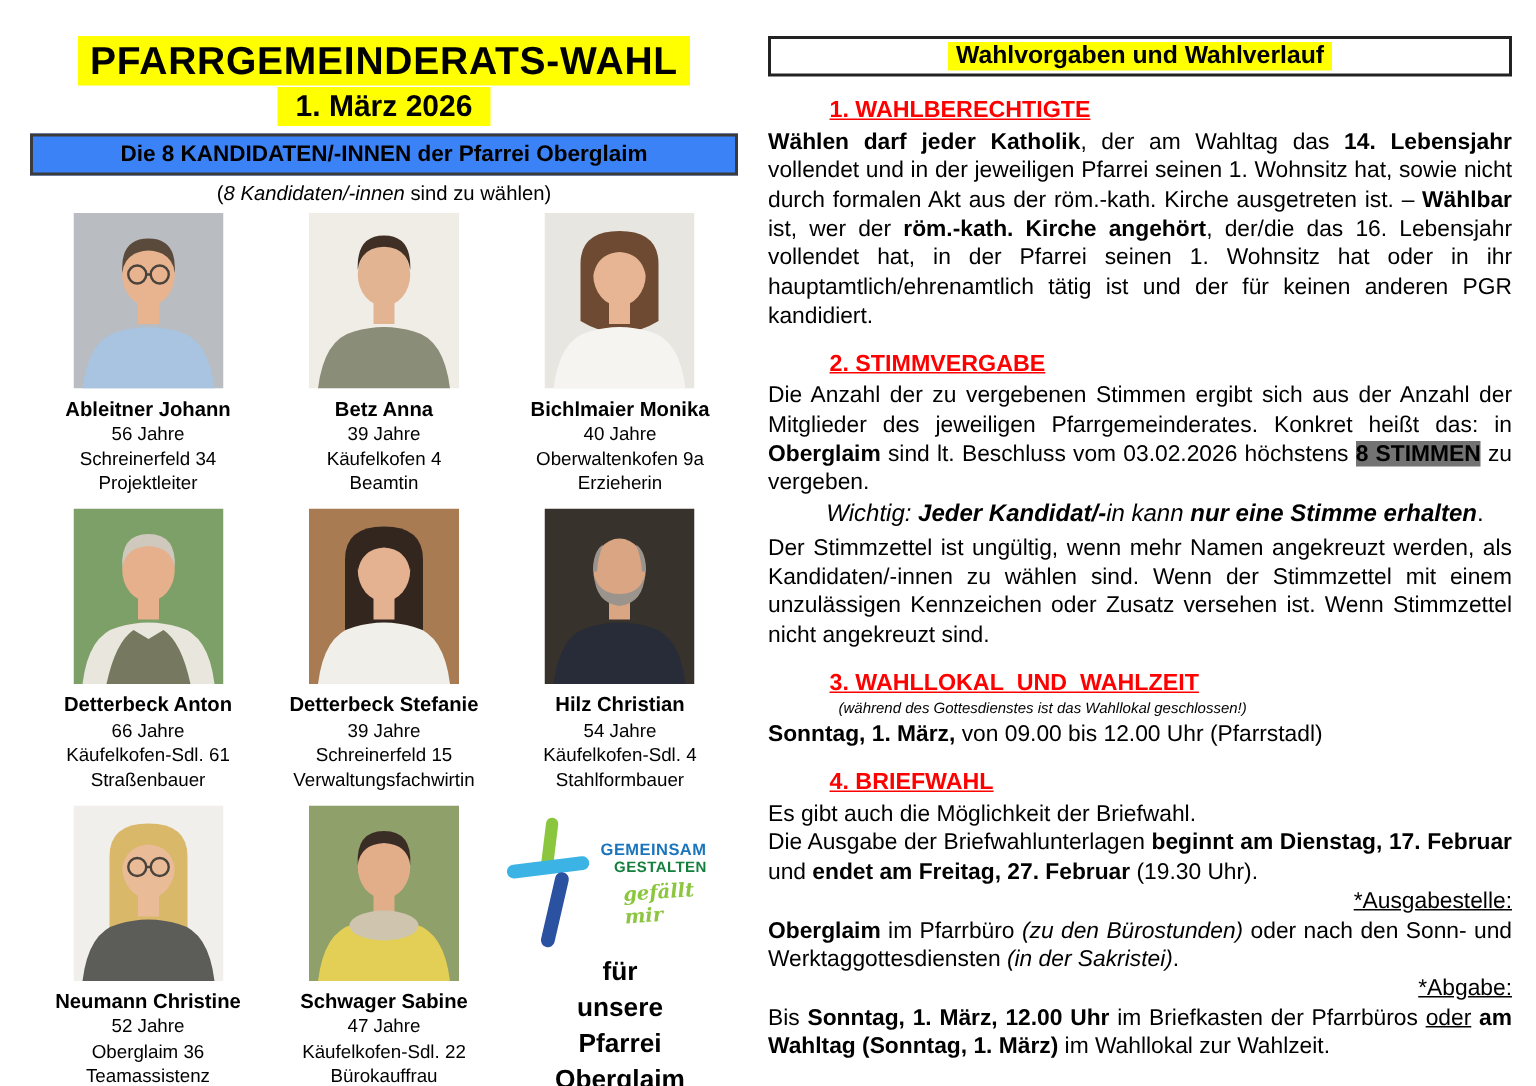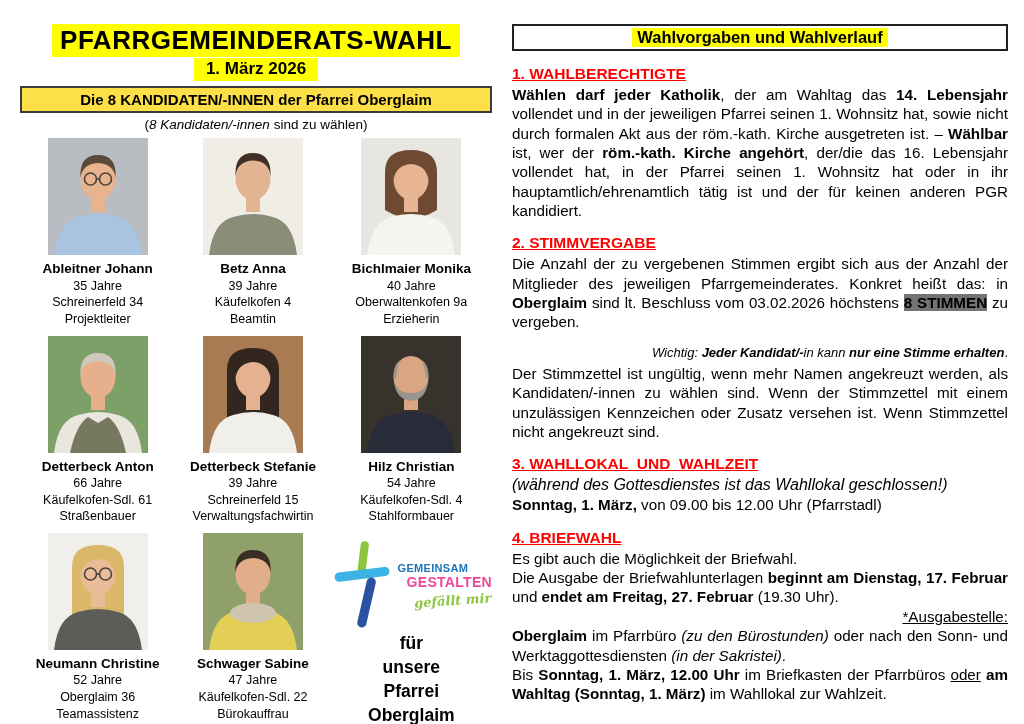--- a/index.html
+++ b/index.html
@@ -4,51 +4,51 @@
 <style>
   html,body{margin:0;padding:0;background:#fff;}
   .page{position:relative;width:1024px;height:724px;background:#ffffff;
         font-family:"Liberation Sans",sans-serif;color:#000;overflow:hidden;}
 
   
   .left-col{position:absolute;left:20px;top:24px;width:472px;text-align:center;}
   .hl-title{display:inline-block;background:#ffff00;color:#000;font-weight:bold;
             font-size:26px;letter-spacing:.5px;line-height:1.2;padding:1px 8px;}
   .hl-date{display:inline-block;background:#ffff00;color:#000;font-weight:bold;
-           font-size:17px;line-height:1.2;padding:1px 12px;margin-top:1px;}
-  .cand-bar{margin-top:5px;border:2px solid #3b3b3b;background:#fde047;
+           font-size:20px;line-height:1.2;padding:1px 12px;margin-top:1px;}
+  .cand-bar{margin-top:5px;border:2px solid #3b3b3b;background:#3b82f6;
             font-weight:bold;font-size:15px;line-height:1.3;padding:2px 0;color:#000;}
   .cand-note{font-size:13.5px;margin-top:4px;}
   .cand-grid{display:grid;grid-template-columns:repeat(3,1fr);margin-top:6px;row-gap:8px;}
   .cand-cell{text-align:center;}
   .photo{display:block;margin:0 auto;width:100px;height:117px;}
   .c-name{font-weight:bold;font-size:13.5px;margin-top:5px;line-height:1.3;}
   .c-line{font-size:12.5px;line-height:1.33;}
   
   .logo-cell{padding-top:6px;}
   .logo-wrap{display:flex;align-items:center;justify-content:center;gap:1px;}
   .logo-text{text-align:left;}
   .logo-line1{color:#1b75bc;font-weight:bold;font-size:11px;letter-spacing:.3px;}
-  .logo-line2{color:#ec4899;font-weight:bold;font-size:14px;letter-spacing:.3px;text-indent:9px;}
+  .logo-line2{color:#15803d;font-weight:bold;font-size:10px;letter-spacing:.3px;text-indent:9px;}
   .logo-script{color:#8cc63f;font-style:italic;font-weight:bold;font-size:13px;
                font-family:"DejaVu Serif",serif;transform:rotate(-4deg);margin:3px 0 0 16px;}
   .slogan-line{font-weight:bold;font-size:17.5px;line-height:1.38;}
 
   
   .right-col{position:absolute;left:512px;top:24px;width:496px;}
   .rules-header-box{border:2px solid #222;padding:2px 0;text-align:center;}
   .rules-header{display:inline-block;background:#ffff00;font-weight:bold;font-size:16.5px;padding:0 5px;}
   .rules-body{margin-top:6px;}
   .section{margin-top:13px;}
   .section-heading{color:#fe0000;font-weight:bold;text-decoration:underline;
-                   font-size:15.5px;line-height:1.3;margin-bottom:1px;}
+                   font-size:15.5px;line-height:1.3;margin-bottom:1px;margin-left:41px;}
   .p{font-size:15.2px;line-height:1.27;text-align:justify;}
   .p-left{font-size:15.2px;line-height:1.27;text-align:left;}
-  .p-indent{font-size:13px;line-height:1.27;text-align:right;text-indent:20px;margin:13px 0 3px 0;}
-  .note{font-size:16px;font-style:italic;line-height:1.25;}
+  .p-indent{font-size:16px;line-height:1.27;text-align:center;text-indent:20px;margin:1px 0 3px 0;}
+  .note{font-size:10px;font-style:italic;line-height:1.25;margin-left:47px;}
   .center{font-size:15.2px;line-height:1.3;text-align:right;}
   .b{font-weight:bold;}
   .i{font-style:italic;}
   .bi{font-weight:bold;font-style:italic;}
   .hl{background:#737373;}
   .u{text-decoration:underline;}
 </style>
 </head>
 <body>
 
@@ -73,21 +73,21 @@
             <rect x="43" y="57" width="14" height="17" fill="#e8b48f"></rect>
             <ellipse cx="50" cy="41" rx="17.5" ry="21" fill="#e8b48f"></ellipse>
             <path d="M32.5 40 Q31 17 50 17 Q69 17 67.5 40 Q66 26 50 25 Q34 26 32.5 40 Z" fill="#5a4a3c"></path>
             <g fill="none" stroke="#4a433c" stroke-width="1.6">
               <circle cx="42.5" cy="41" r="6"></circle>
               <circle cx="57.5" cy="41" r="6"></circle>
               <path d="M48.5 41 L51.5 41"></path>
             </g>
           </svg>
           <div class="c-name">Ableitner Johann</div>
-          <div class="c-line">35 Jahre</div>
+          <div class="c-line">56 Jahre</div>
           <div class="c-line">Schreinerfeld 34</div>
           <div class="c-line">Projektleiter</div>
         </div>
         <div class="cand-cell">
           <svg class="photo" viewBox="0 0 100 117" xmlns="http://www.w3.org/2000/svg">
             <rect width="100" height="117" fill="#f0ece6"></rect>
             <path d="M6 117 Q10 84 30 79 Q40 76 50 76 Q60 76 70 79 Q90 84 94 117 Z" fill="#8a8d77"></path>
             <rect x="43" y="57" width="14" height="17" fill="#e3b492"></rect>
             <ellipse cx="50" cy="41" rx="17.5" ry="21" fill="#e3b492"></ellipse>
             <path d="M32.5 38 Q31.5 15 50 15 Q68.5 15 67.5 38 Q65.5 23 50 22.5 Q34.5 23 32.5 38 Z" fill="#3f2f24"></path>
@@ -230,18 +230,19 @@
           <div class="section-heading">3. WAHLLOKAL&nbsp; UND&nbsp; WAHLZEIT</div>
           <div class="note">(während des Gottesdienstes ist das Wahllokal geschlossen!)</div>
           <div class="p-left"><span class="b">Sonntag, 1. März,</span> von 09.00 bis 12.00 Uhr (Pfarrstadl)</div>
         </div>
         <div class="section">
           <div class="section-heading">4. BRIEFWAHL</div>
           <div class="p-left">Es gibt auch die Möglichkeit der Briefwahl.</div>
           <div class="p">Die Ausgabe der Briefwahlunterlagen <span class="b">beginnt am Dienstag, 17. Februar</span> und <span class="b">endet am Freitag, 27. Februar</span> (19.30 Uhr).</div>
           <div class="center"><span class="u">*Ausgabestelle:</span></div>
           <div class="p"><span class="b">Oberglaim</span> im Pfarrbüro <span class="i">(zu den Bürostunden)</span> oder nach den Sonn- und Werktaggottesdiensten <span class="i">(in der Sakristei)</span>.</div>
+          <div class="center"><span class="u">*Abgabe:</span></div>
           <div class="p">Bis <span class="b">Sonntag, 1. März, 12.00 Uhr</span> im Briefkasten der Pfarrbüros <span class="u">oder</span> <span class="b">am Wahltag (Sonntag, 1. März)</span> im Wahllokal zur Wahlzeit.</div>
         </div>
       </div>
   </div>
 
 </div>
 
 </body></html>

